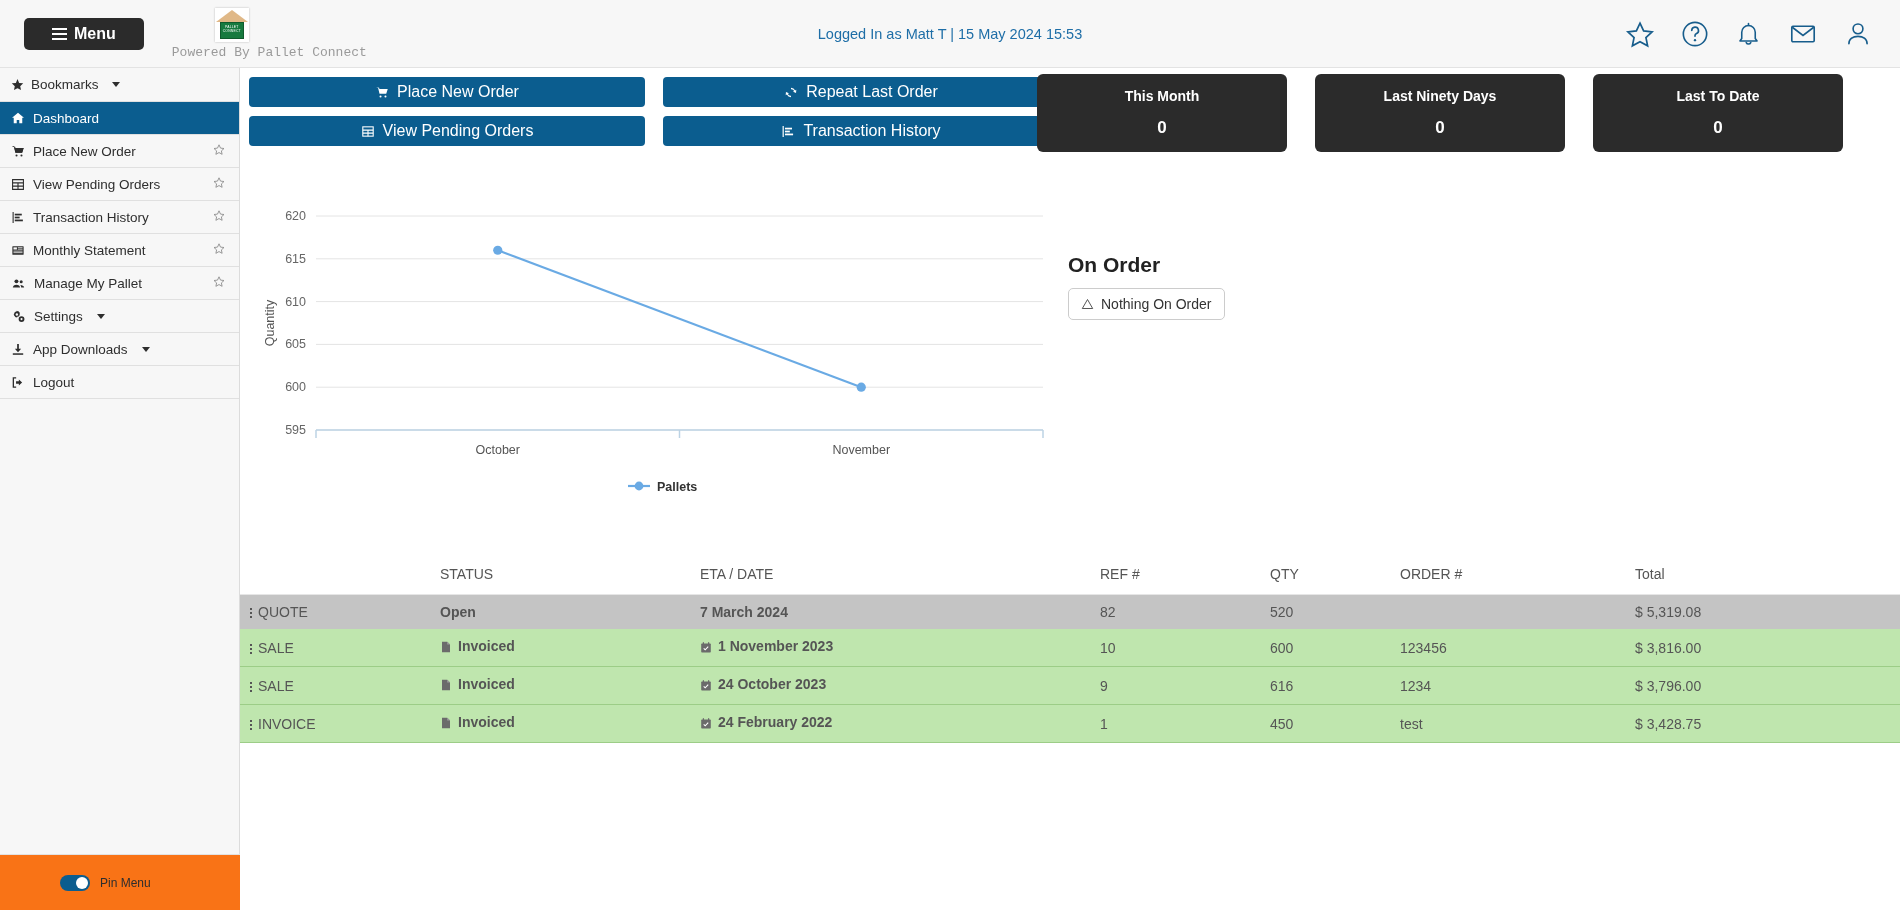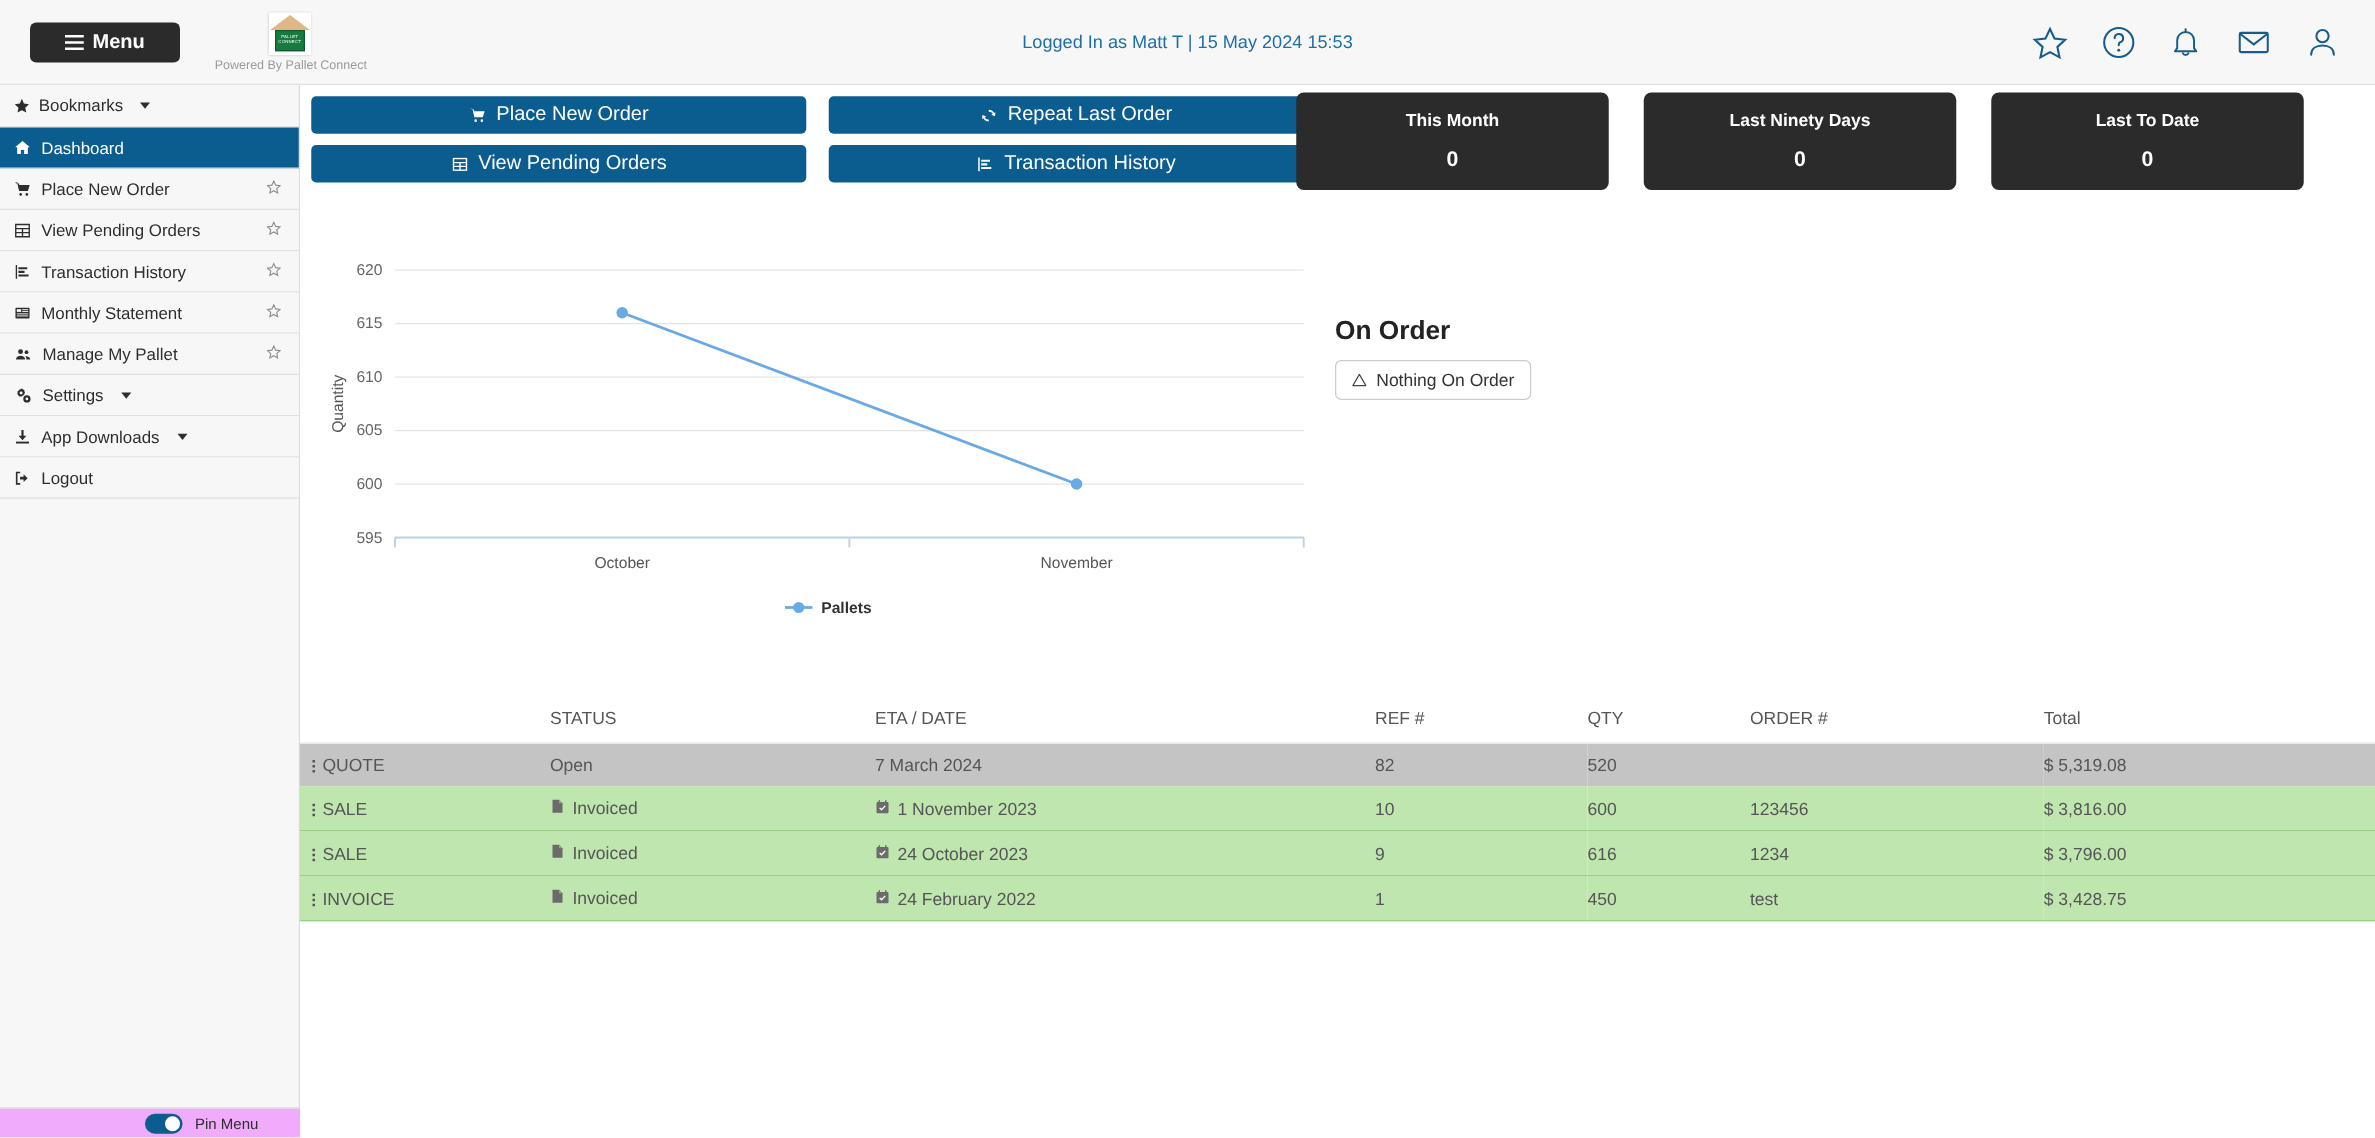--- a/index.html
+++ b/index.html
@@ -44,22 +44,22 @@
   }
   .brand-logo .body {
     position:absolute; bottom:3px; left:5px; width:24px; height:17px;
     background:#177a3f; border: 1px solid #0f5b2d;
   }
   .brand-logo .body b {
     display:block; color:#fff; font-size:3.4px; line-height:4.4px;
     text-align:center; margin-top:2px; letter-spacing:.2px; font-weight:normal;
   }
   .brand-text {
-    font-size: 10px; color: #9a9a9a; margin-top: 3px;
-    font-family: Liberation Sans, sans-serif; white-space: nowrap;
+    font-size: 13px; color: #9a9a9a; margin-top: 3px;
+    font-family: Liberation Mono, monospace; white-space: nowrap;
   }
 
   .logged-in {
     position: absolute; left: 0; right: 0; margin: 0 auto;
     width: 420px; text-align: center;
     font-size: 14.5px; color: #1e6ea7;
   }
 
   .header-icons {
     position: absolute; right: 28px; top: 0; height: 68px;
@@ -90,23 +90,23 @@
     position: absolute; right: 14px; top: 50%; transform: translateY(-50%);
   }
   .caret {
     width: 0; height: 0; margin-left: 6px;
     border-left: 4.5px solid transparent; border-right: 4.5px solid transparent;
     border-top: 5px solid #2e2e2e;
   }
   .navlabel { white-space: nowrap; }
 
   .pin-row {
-    position: absolute; bottom: 0; left: 0; width: 240px; height: 24px;
-    display: flex; align-items: center; gap: 10px; padding-left: 116px;
-    border-top: 1px solid #e2e2e2; background: #f0abfc;
+    position: absolute; bottom: 0; left: 0; width: 240px; height: 56px;
+    display: flex; align-items: center; gap: 10px; padding-left: 60px;
+    border-top: 1px solid #e2e2e2; background: #f97316;
   }
   .toggle {
     width: 30px; height: 16px; border-radius: 9px; background: #0b5d8f;
     position: relative; flex: none; cursor: pointer;
   }
   .toggle .knob {
     position: absolute; right: 2px; top: 2px;
     width: 12px; height: 12px; border-radius: 50%; background: #fff;
   }
   .pin-label { font-size: 12px; color: #2e2e2e; white-space: nowrap; }
@@ -160,21 +160,21 @@
   .c-eta    { width: 400px; }
   .c-ref    { width: 170px; }
   .c-qty    { width: 130px; }
   .c-order  { width: 235px; }
   .c-total  { width: 265px; margin-top: 12px; }
   .grip {
     display:inline-flex; flex-direction: column; gap: 2px;
     vertical-align: middle; margin-right: 6px; cursor: grab;
   }
   .grip i { width: 2px; height: 2px; background:#555; display:block; }
-  .cell-ic { display: inline-flex; align-items: flex-start; gap: 6px; }
+  .cell-ic { display: inline-flex; align-items: flex-end; gap: 6px; font-weight: bold; }
 </style>
 </head>
 <body>
 
 <div class="app">
 
   <div class="topbar">
     <button class="menu-btn">
       <span class="hamburger">
           <i></i>

